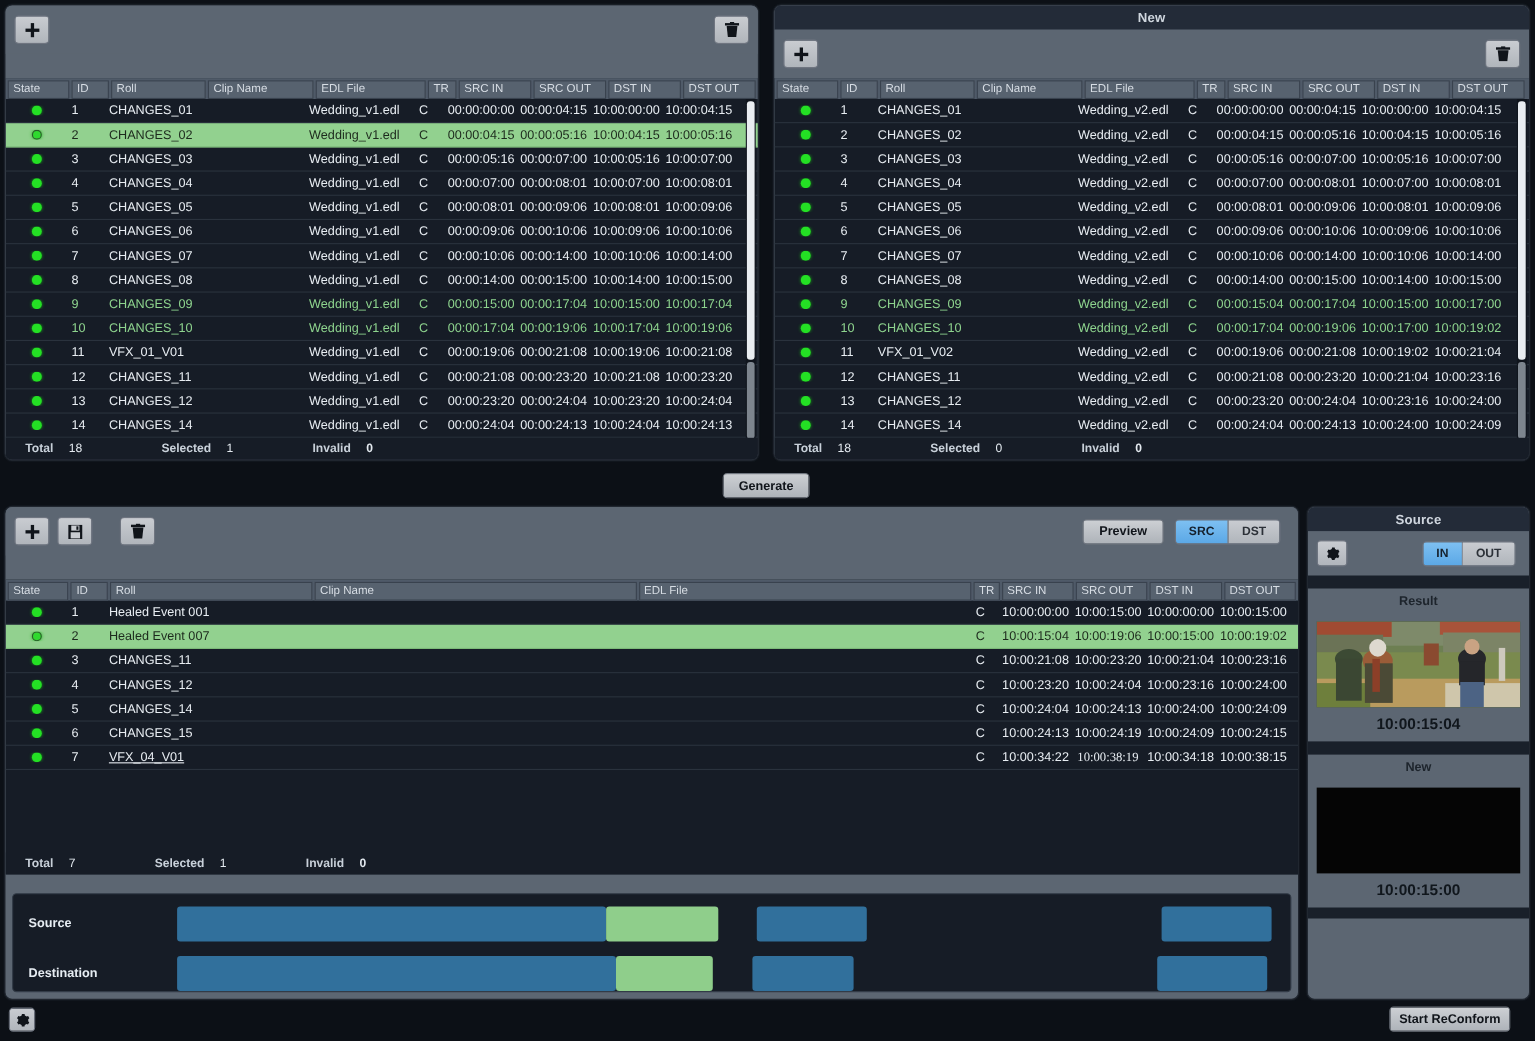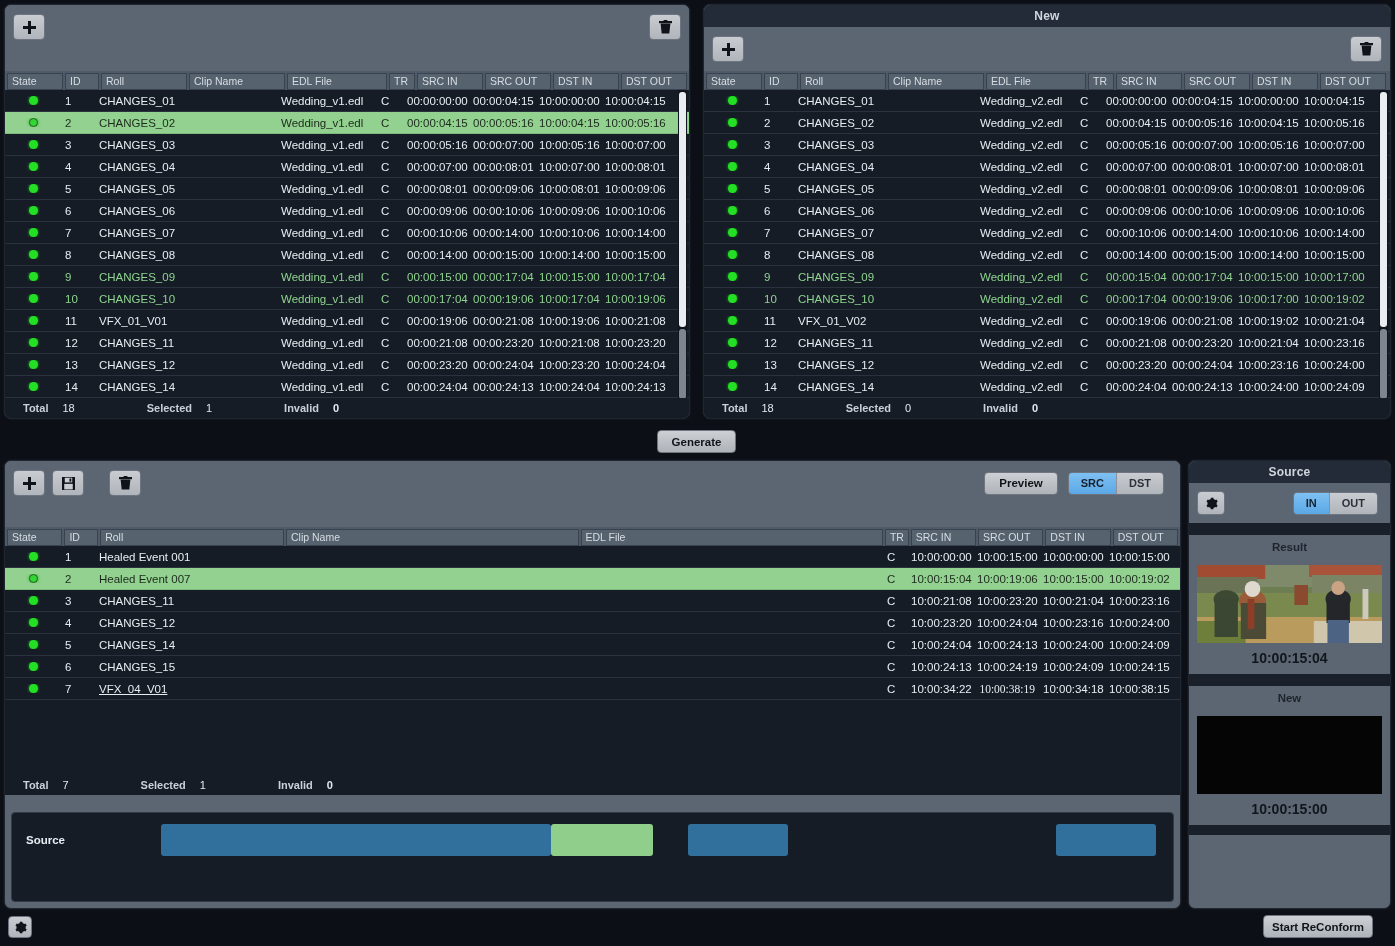--- a/index.html
+++ b/index.html
@@ -835,20 +835,29 @@
     </div>
   </div>
   <div class="timeline">
     <div class="tl-row" style="top:11px;">
       <span class="tl-label">Source</span>
       <div id="tl-src" style="position:absolute;left:112px;right:10px;top:0;height:32px;">
           <div class="tl-seg" style="left: 3.6%; width: 37.5%; background: rgb(49, 112, 156);"></div>
           <div class="tl-seg" style="left: 41.1%; width: 9.8%; background: rgb(143, 206, 139);"></div>
           <div class="tl-seg" style="left: 54.3%; width: 9.6%; background: rgb(49, 112, 156);"></div>
           <div class="tl-seg" style="left: 89.7%; width: 9.6%; background: rgb(49, 112, 156);"></div>
+        </div>
+    </div>
+    <div class="tl-row" style="top:56px;">
+      <span class="tl-label">Destination</span>
+      <div id="tl-dst" style="position:absolute;left:112px;right:10px;top:0;height:32px;">
+          <div class="tl-seg" style="left: 3.6%; width: 38.4%; background: rgb(49, 112, 156);"></div>
+          <div class="tl-seg" style="left: 42%; width: 8.4%; background: rgb(143, 206, 139);"></div>
+          <div class="tl-seg" style="left: 53.9%; width: 8.9%; background: rgb(49, 112, 156);"></div>
+          <div class="tl-seg" style="left: 89.3%; width: 9.6%; background: rgb(49, 112, 156);"></div>
         </div>
     </div>
   </div>
 </div>
 
 <div class="panel" id="video-panel" style="left:1188px;top:460px;width:203px;height:449px;">
   <div class="panel-title">Source</div>
   <div class="toolbar" style="height:40px;">
     <div class="tbtn" style="width:28px;height:24px;">
       <svg width="13" height="13" viewBox="0 0 16 16">

